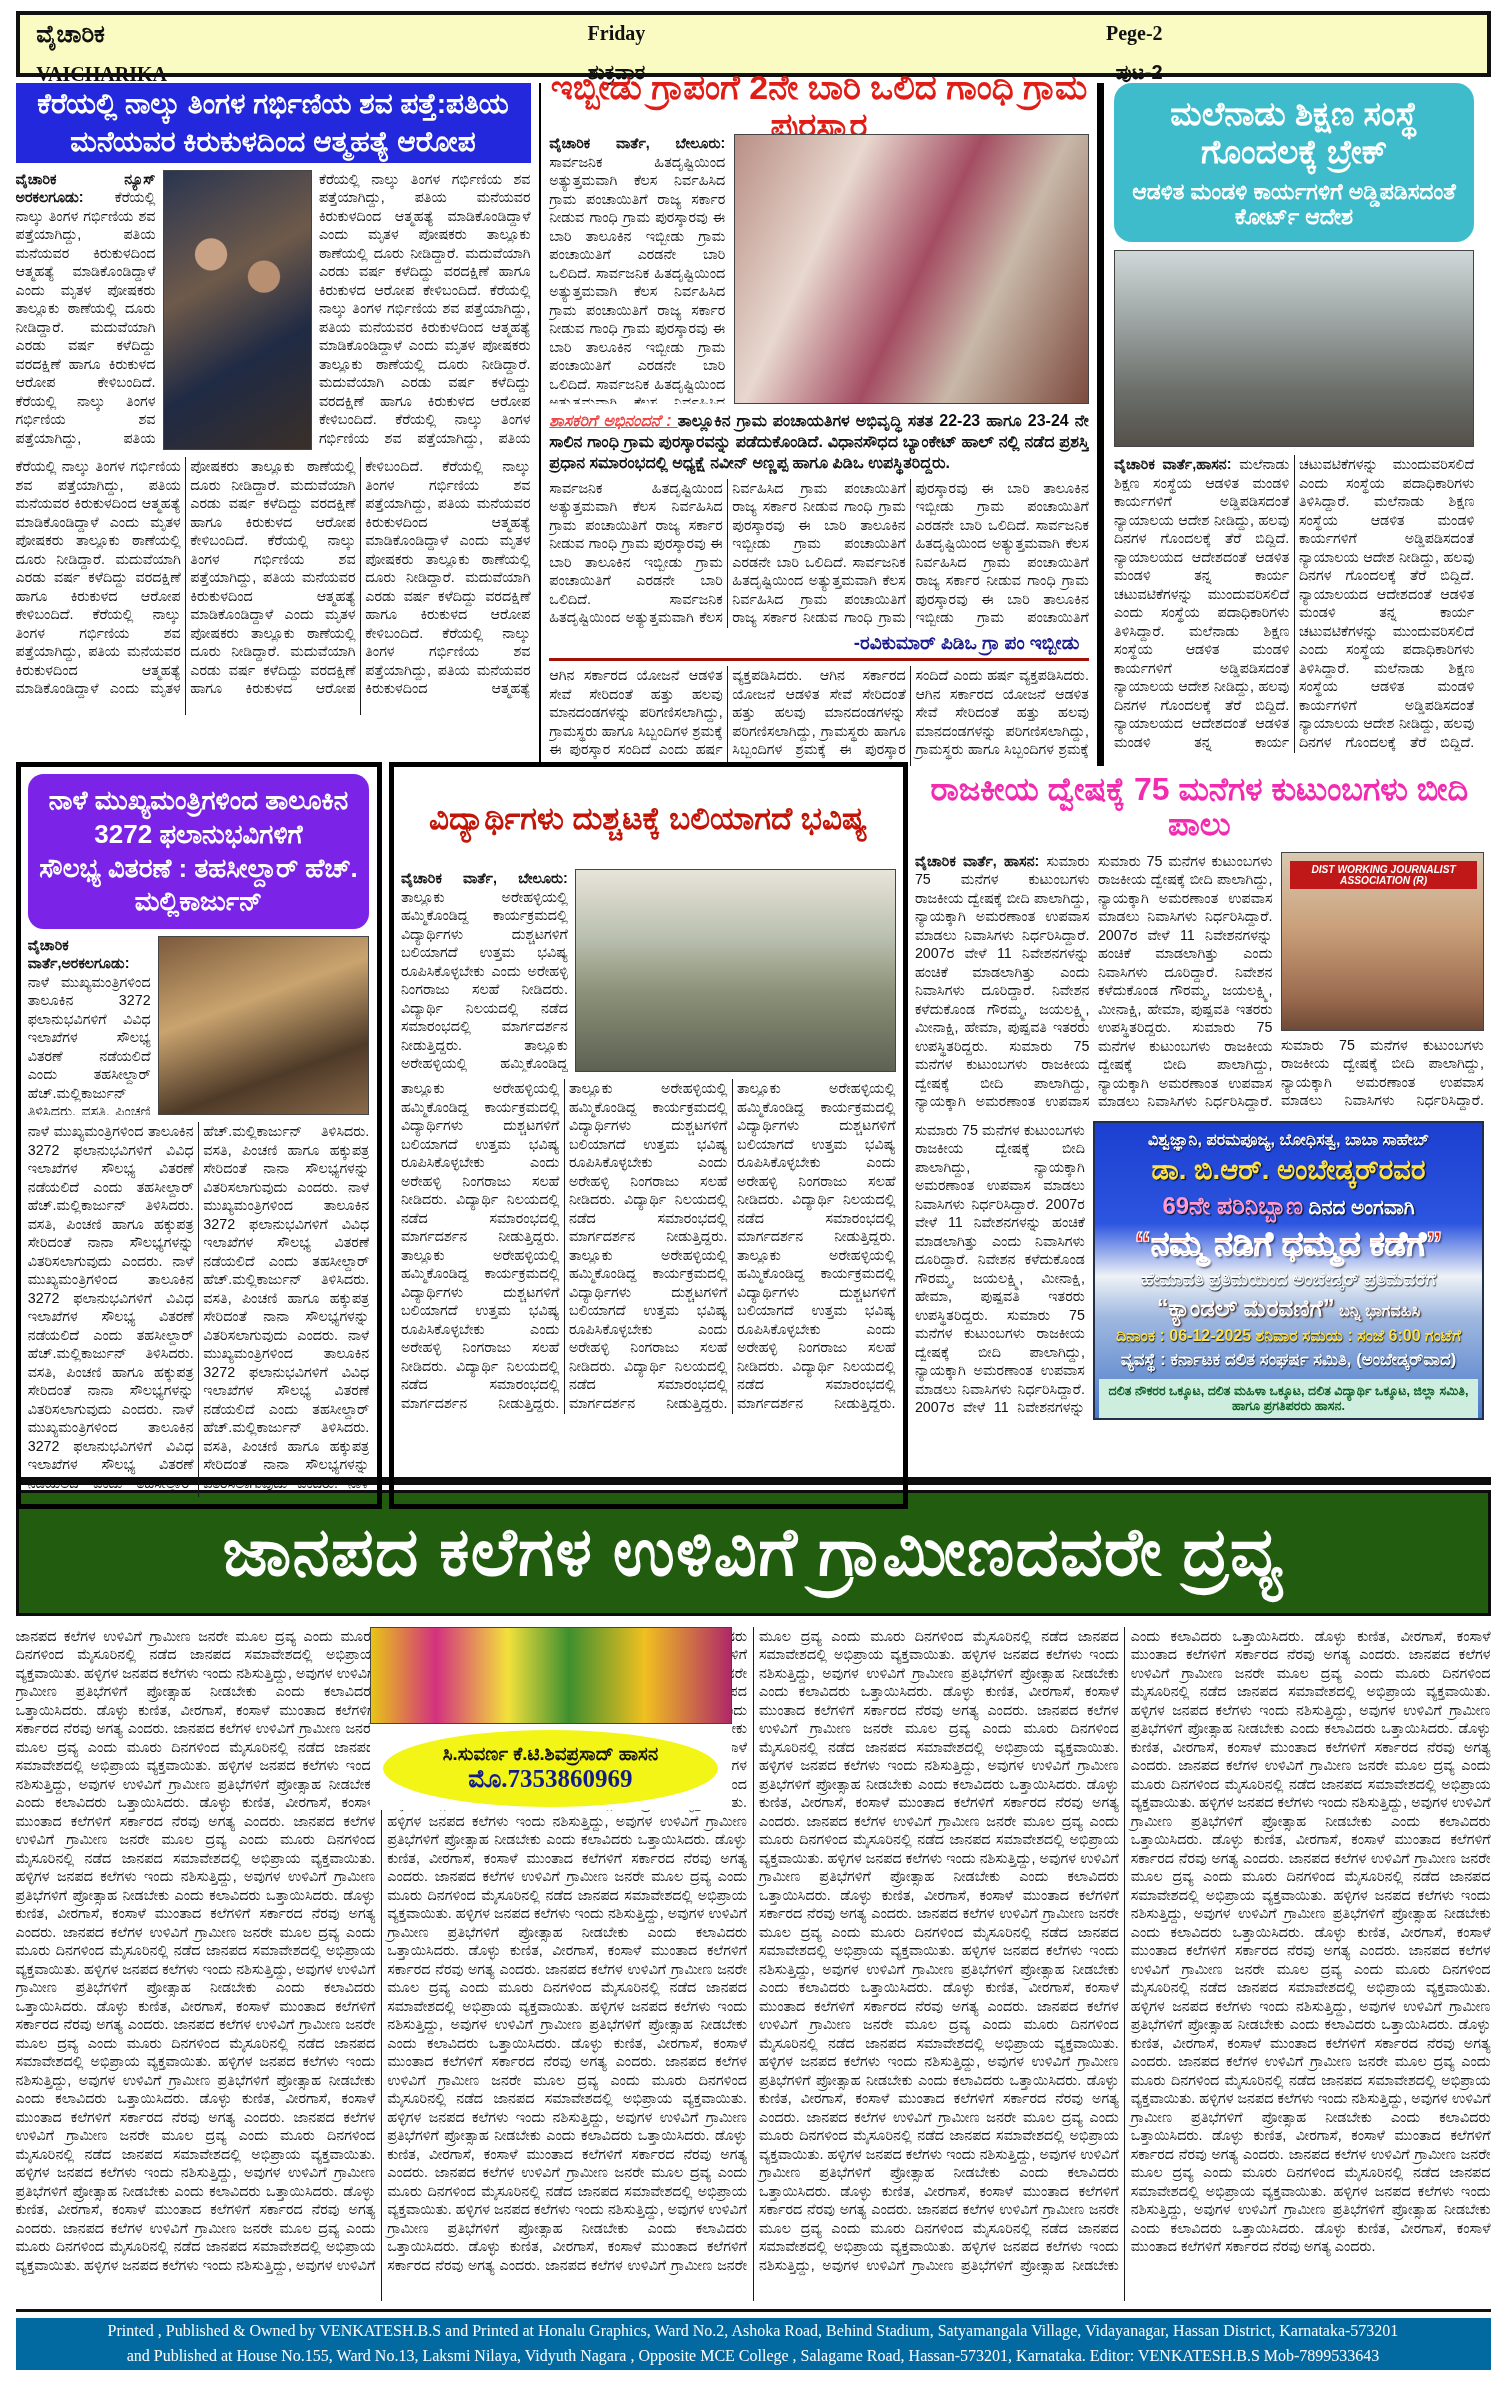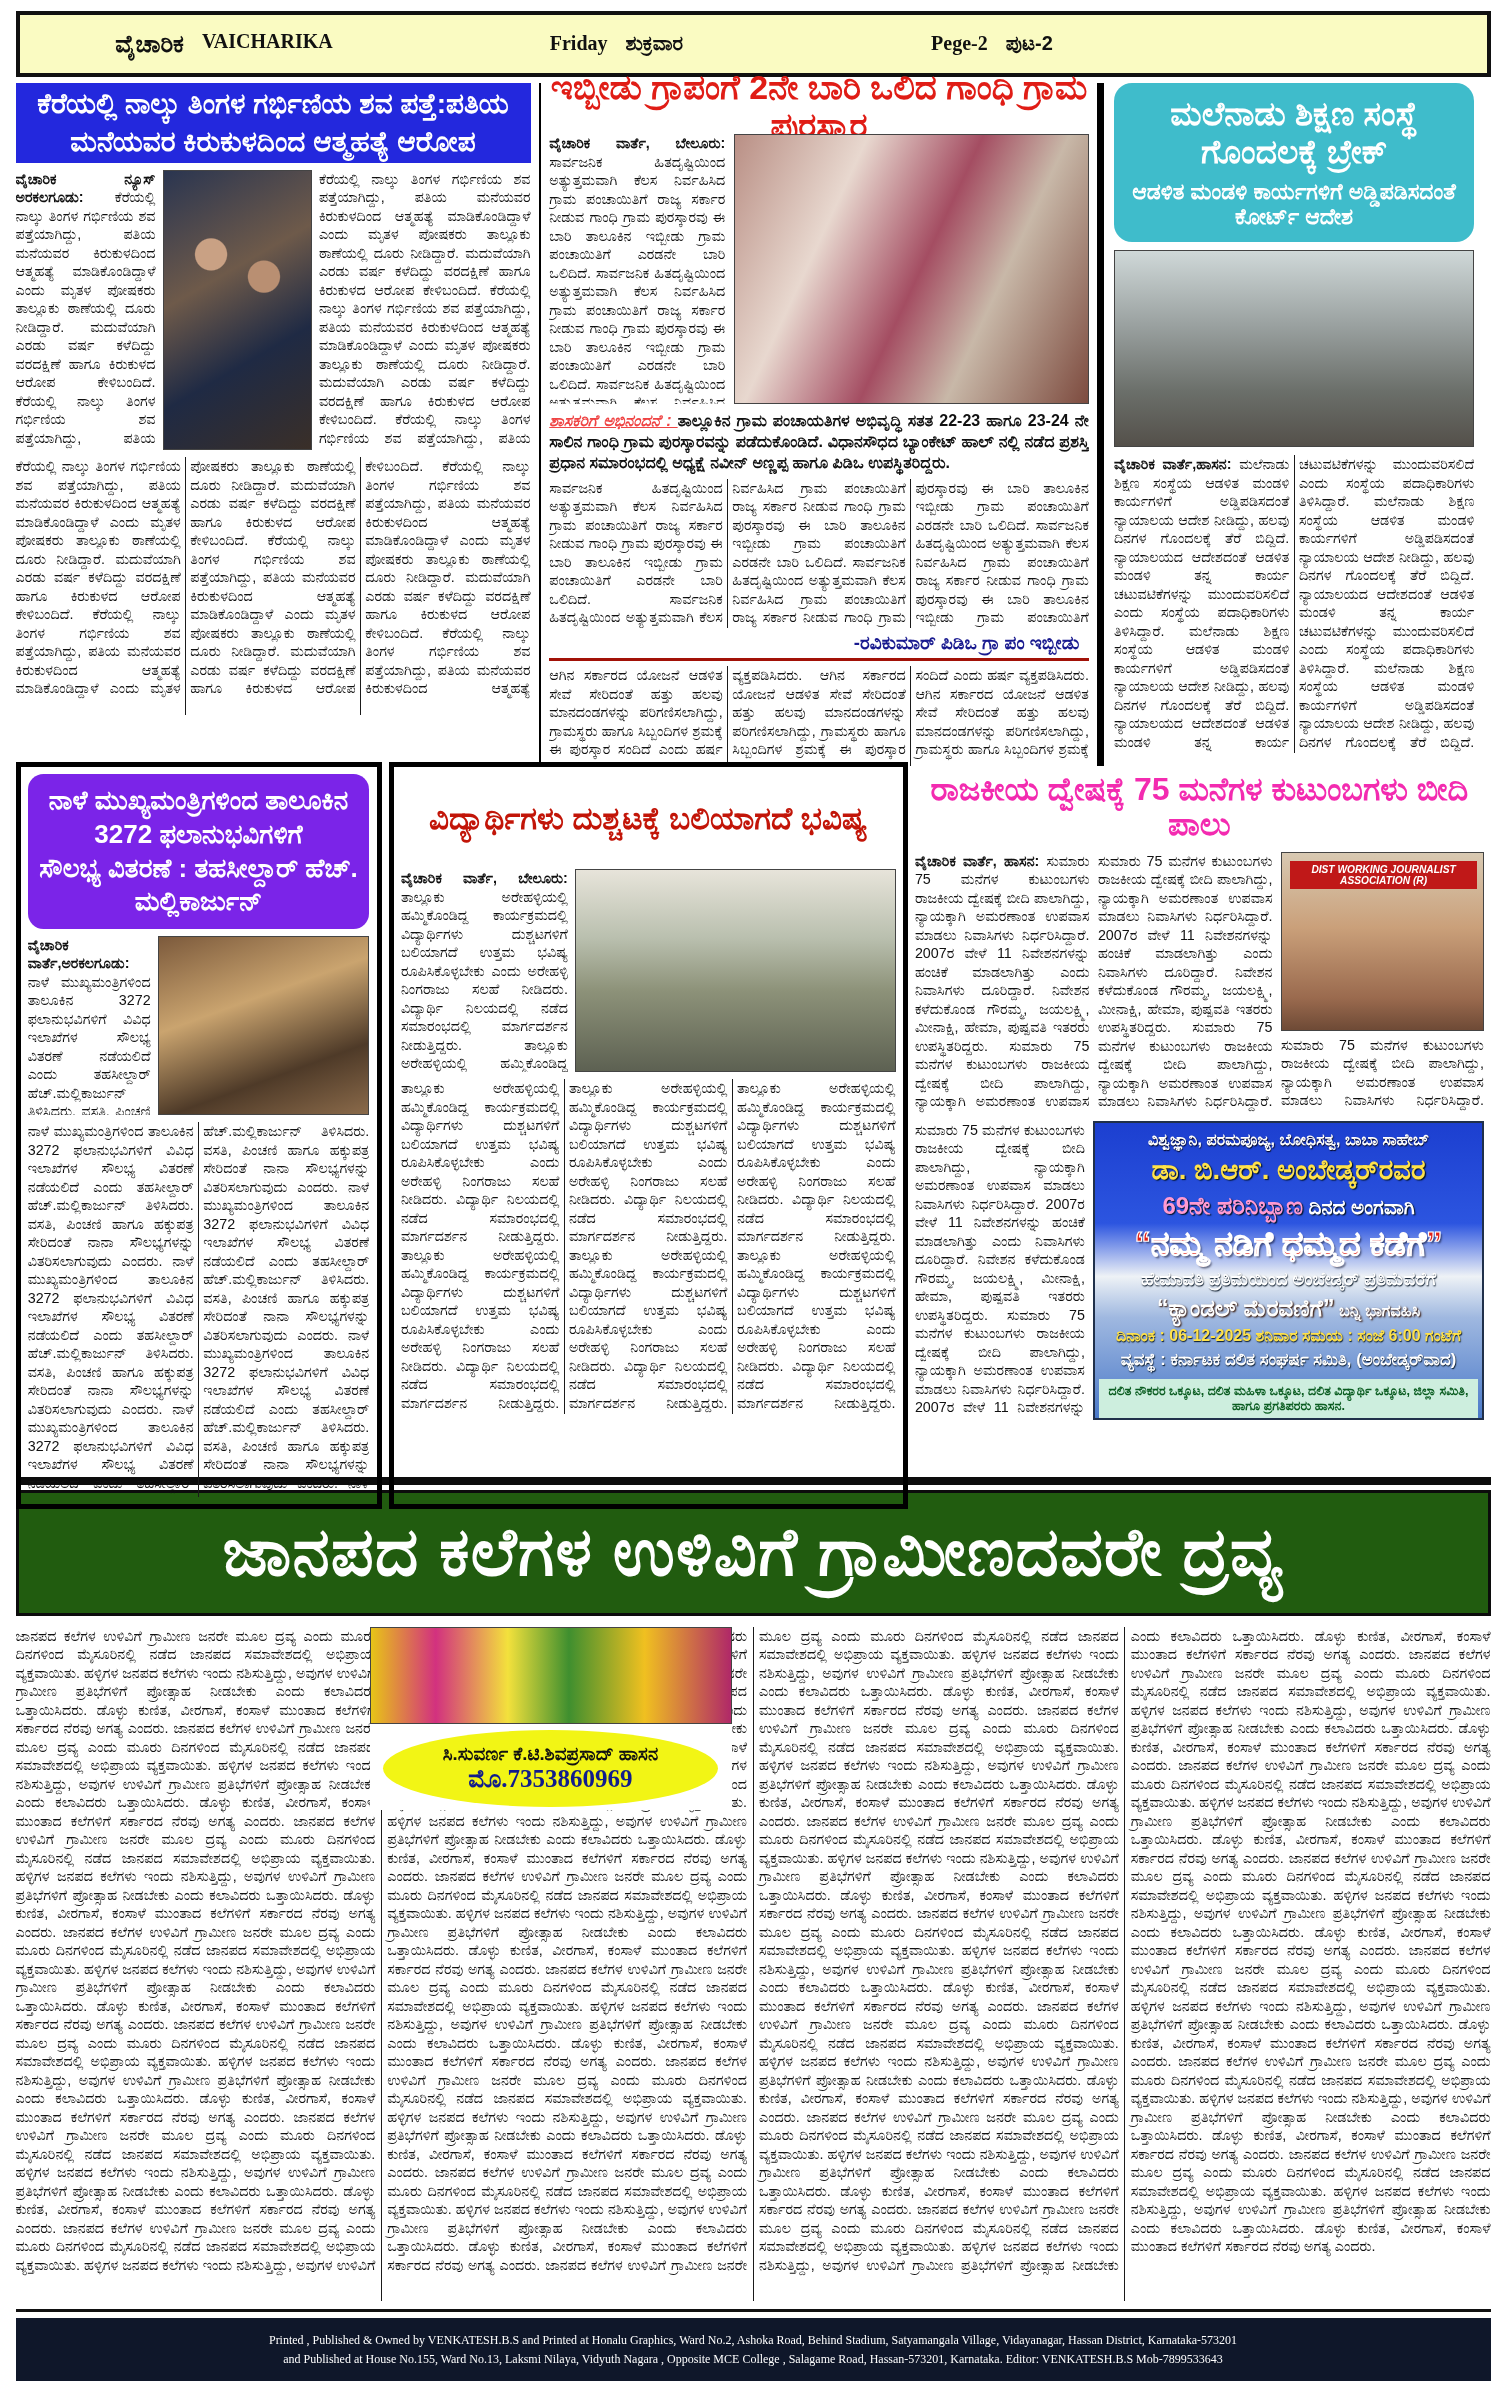--- a/index.html
+++ b/index.html
@@ -2,21 +2,21 @@
 <html style="font-size:9.6px"><head>
 <meta charset="utf-8">
 <style>
   html,body{margin:0;padding:0;background:#ffffff;}
   body{width:1506px;height:2401px;overflow:hidden;font-family:"Liberation Sans",sans-serif;color:#111;}
   .page{width:1506px;height:2401px;padding:10.8px 15.5px 0 15.5px;box-sizing:border-box;background:#fff;}
 
   
   .masthead{border:4.2px solid #111;background:#fafbc2;display:grid;grid-template-columns:1.1fr 1.2fr 1fr 0.9fr;
     padding:6px 16.7px;box-sizing:border-box;height:66px;align-items:center;}
-  .mh-cell{display:flex;flex-direction:row;justify-content:center;gap:18px;font-weight:bold;}
+  .mh-cell{display:flex;flex-direction:column;justify-content:center;gap:18px;font-weight:bold;}
   .mh-kn{font-size:24px;line-height:1.05;}
   .mh-en{font-size:20px;font-family:"Liberation Serif",serif;line-height:1.05;}
   .mh-c{text-align:center;} .mh-r{text-align:right;}
 
   
   .txt{font-size:14.3px;line-height:18.5px;text-align:justify;overflow:hidden;}
   .dateline{font-weight:bold;}
   .photo{background:#888;border:0.6px solid #444;box-sizing:border-box;flex:none;}
   .cols3{column-count:3;column-gap:9.6px;column-rule:1.2px solid #1a1a1a;}
   .cols2{column-count:2;column-gap:9.6px;column-rule:1.2px solid #1a1a1a;}
@@ -113,22 +113,22 @@
   .bottom-overlay{position:absolute;left:354px;top:117px;width:362px;background:#fff;padding-bottom:3.6px;}
   .photo-folk{width:100%;height:97px;
     background:linear-gradient(90deg,#e8c517 0%,#d2317f 18%,#f3e13c 38%,#3f8f2f 55%,#f0c020 76%,#b02868 100%);}
   .oval{background:#f2f515;border-radius:50%;width:335px;height:77px;margin:6px auto 0 auto;
     display:flex;flex-direction:column;align-items:center;justify-content:center;}
   .oval-l1{font-size:18.5px;font-weight:bold;color:#111;}
   .oval-l2{font-size:25px;font-weight:bold;color:#111c8c;font-family:"Liberation Serif",serif;}
 
   
   .bottom-rule{height:3px;background:#111;margin-top:8.4px;}
-  .footer{background:#0f172a;color:#fff;text-align:center;margin-top:6px;padding:13px 18px;
-    font-family:"Liberation Serif",serif;font-size:12px;line-height:1.55;}
+  .footer{background:#0369a1;color:#fff;text-align:center;margin-top:6px;padding:1px 18px;
+    font-family:"Liberation Serif",serif;font-size:16px;line-height:1.55;}
 </style>
 </head>
 <body>
 
 <div class="page">
 
   <div class="masthead">
     <div class="mh-cell">
       <span class="mh-kn">ವೈಚಾರಿಕ</span>
       <span class="mh-en">VAICHARIKA</span>

